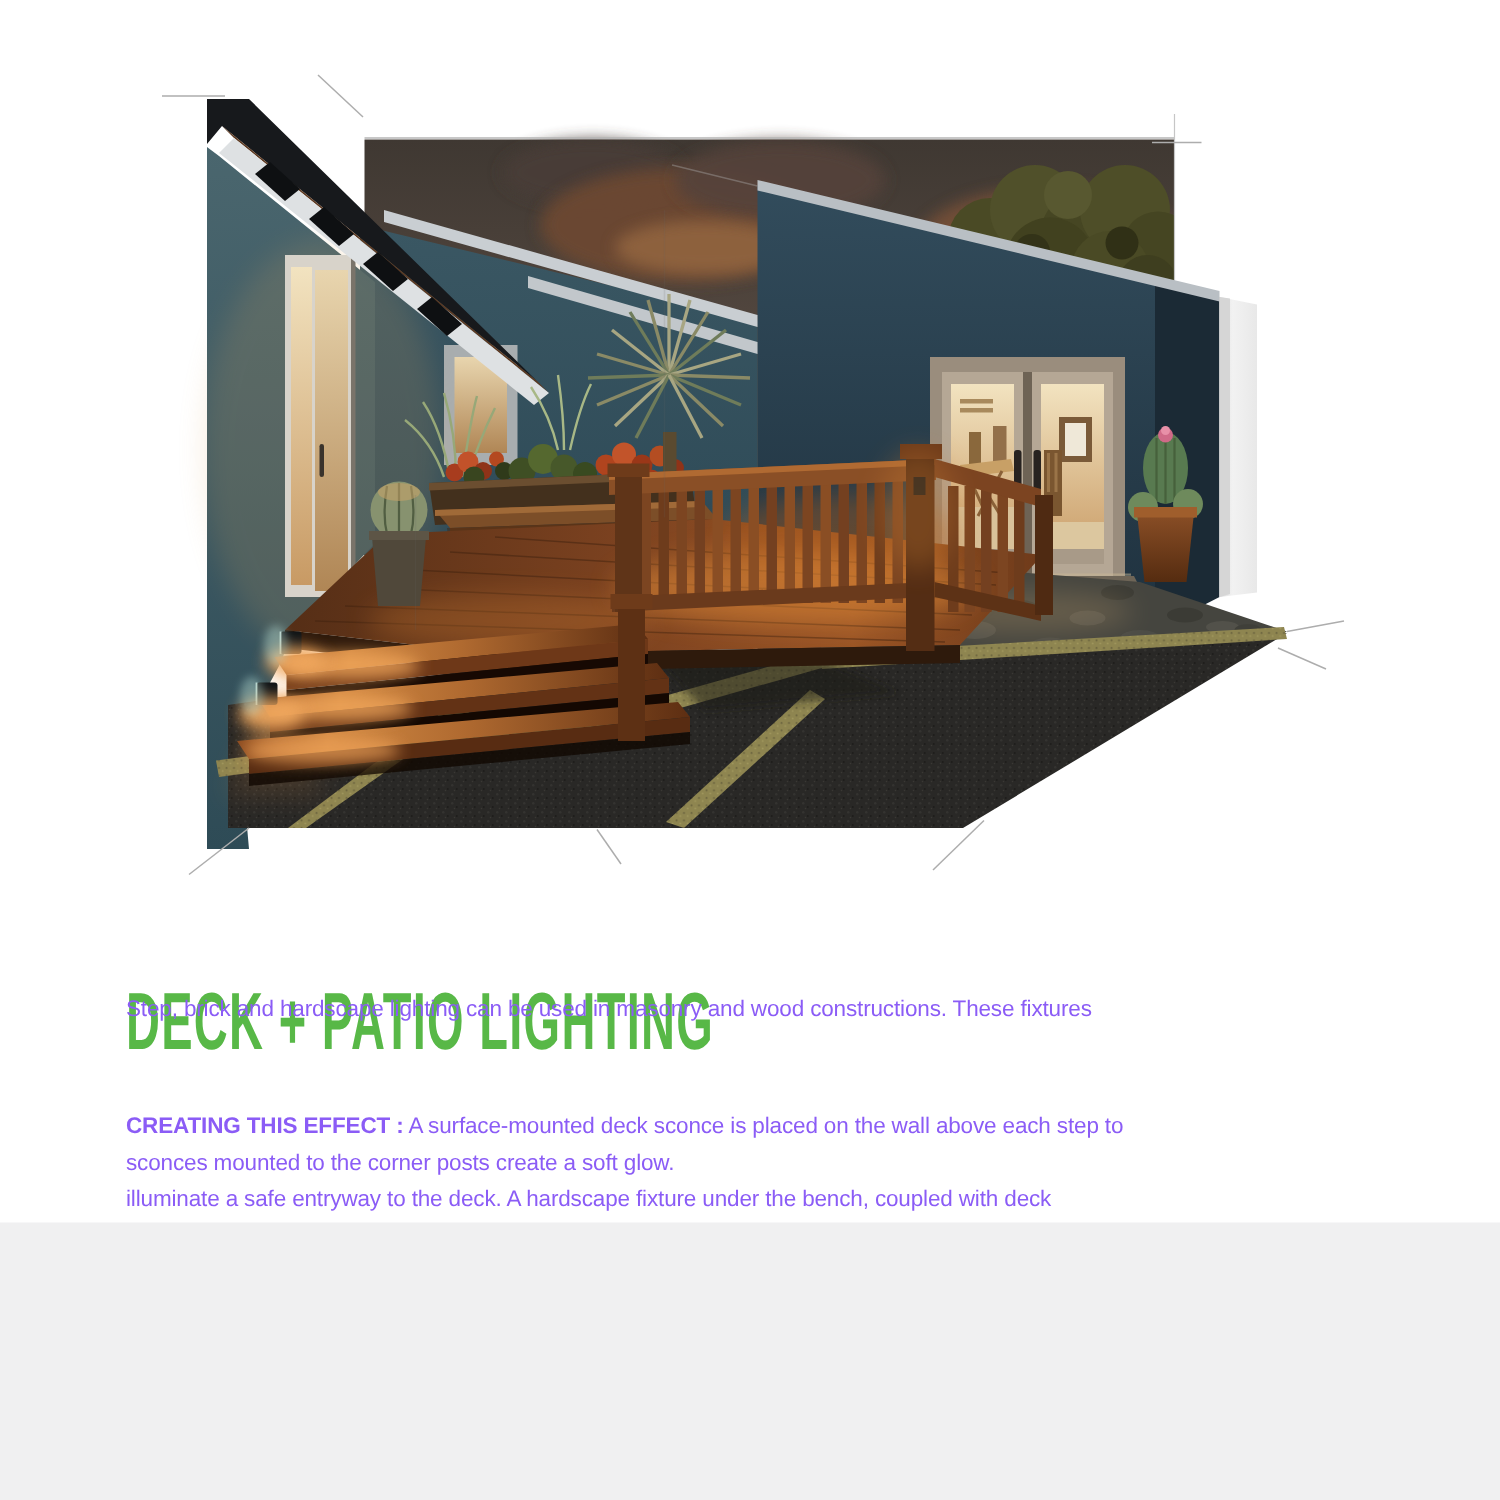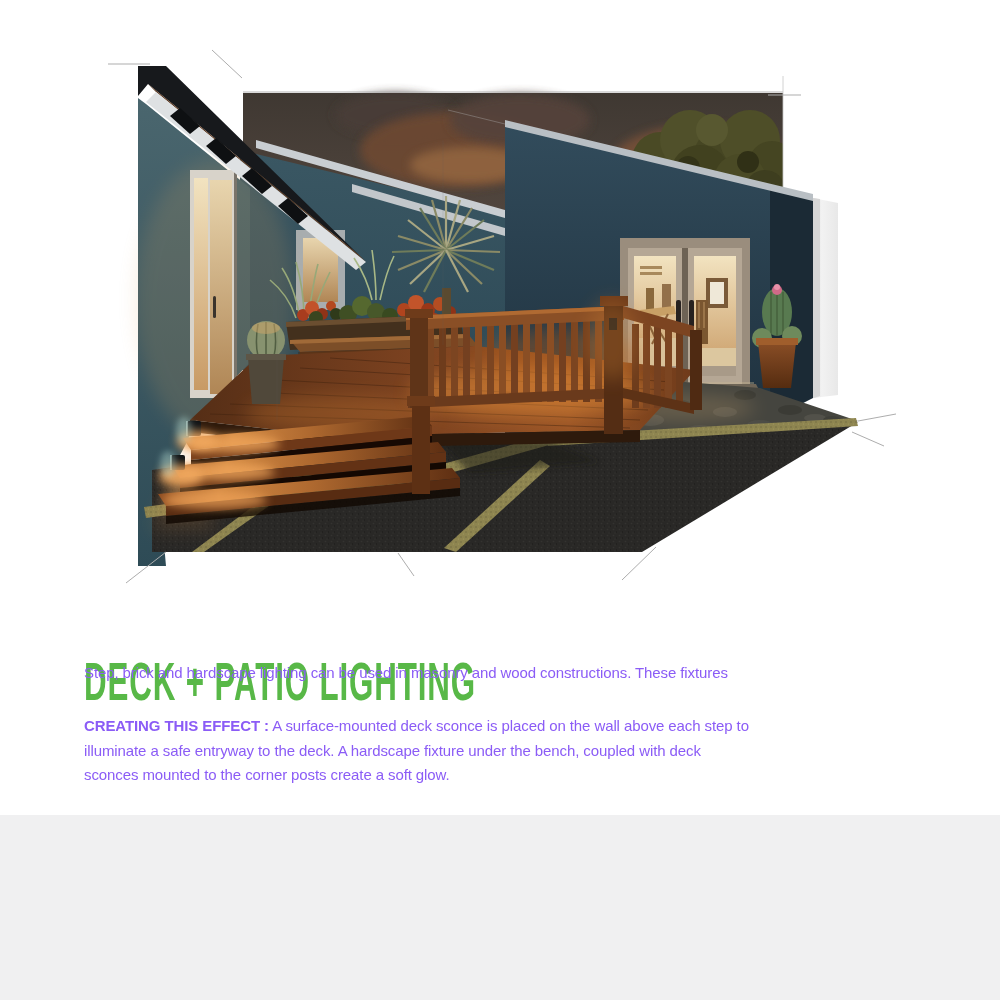--- a/index.html
+++ b/index.html
@@ -4,21 +4,21 @@
 <style>
   html,body{margin:0;padding:0}
   body{width:1000px;height:1000px;background:#ffffff;position:relative;overflow:hidden;
        font-family:"Liberation Sans",sans-serif;}
   .hero{position:absolute;left:0;top:0;width:1000px;height:600px}
   .heading{position:absolute;left:84px;top:618px;color:#58b847;font-size:54px;font-weight:700;
            line-height:1;white-space:nowrap}
   .condL{display:inline-block;transform:scaleX(.58);transform-origin:left center;letter-spacing:1.5px}
   .para{position:absolute;left:84px;color:#8b5cf6;font-size:15px;line-height:24.5px;letter-spacing:-.1px}
   .p1{top:661px}
-  .p2{top:714px}
+  .p2{top:739px}
   .para .ln{white-space:nowrap}
   .lead{font-weight:700}
   .footer{position:absolute;left:0;top:815px;width:1000px;height:185px;background:#f0f0f1}
 </style>
 </head>
 <body>
 
 <svg class="hero" viewBox="0 0 1000 600" aria-hidden="true">
   <defs>
     <linearGradient id="gSky" x1="0" y1="0" x2="0" y2="1">
@@ -437,20 +437,20 @@
 </svg>
 
 <h1 class="heading"><span class="condL">DECK + PATIO LIGHTING</span></h1>
 
 <div class="para p1">
   <div class="ln">Step, brick and hardscape lighting can be used in masonry and wood constructions. These fixtures</div>
 </div>
 
 <div class="para p2">
   <div class="ln"><span class="lead">CREATING THIS EFFECT :</span><span> A surface-mounted deck sconce is placed on the wall above each step to</span></div>
+  <div class="ln">sconces mounted to the corner posts create a soft glow.</div>
   <div class="ln">illuminate a safe entryway to the deck. A hardscape fixture under the bench, coupled with deck</div>
-  <div class="ln">sconces mounted to the corner posts create a soft glow.</div>
 </div>
 
 <div class="footer">
   
   
 </div>
 
 </body></html>

